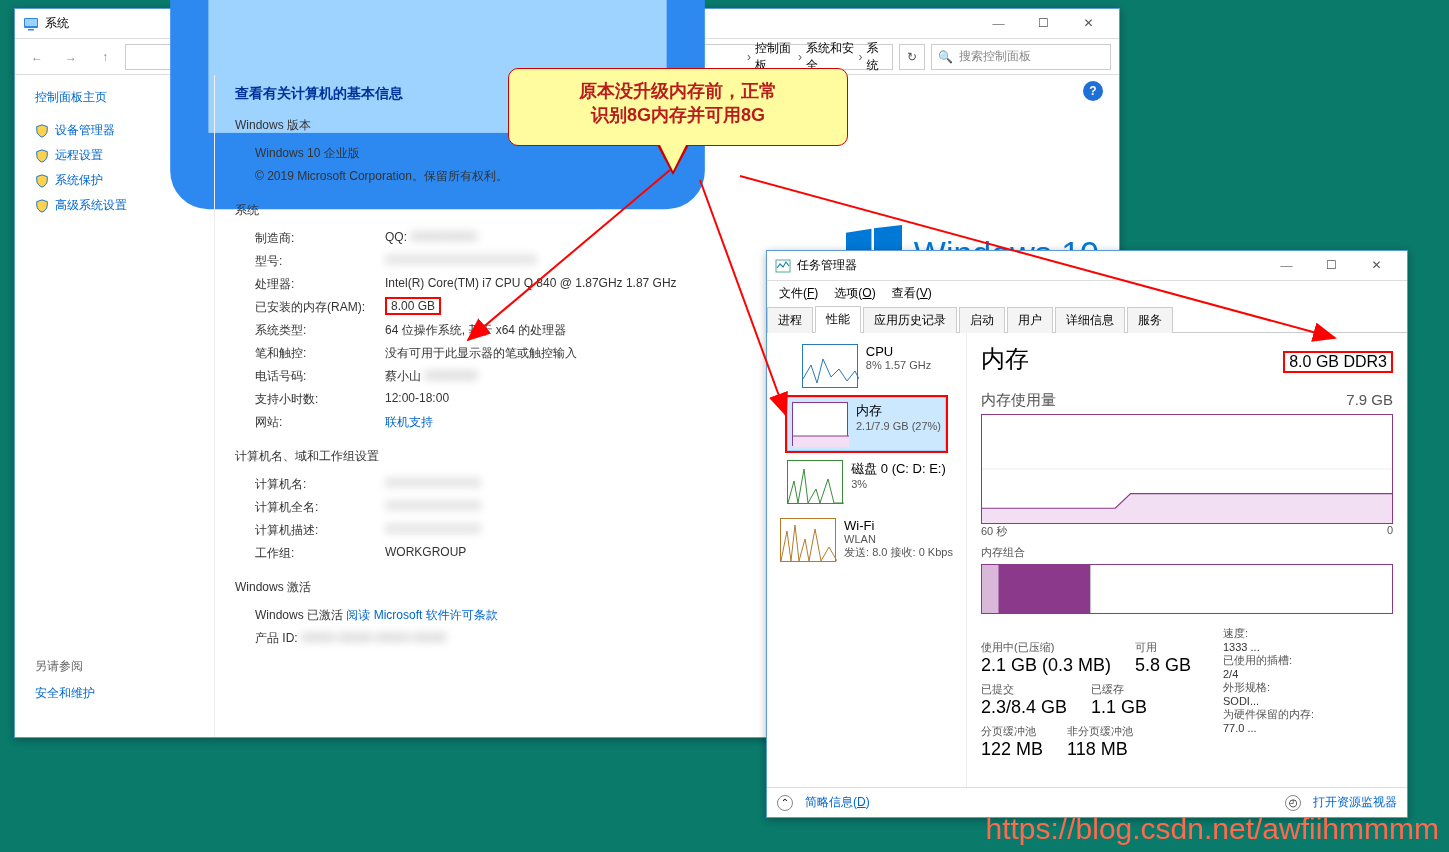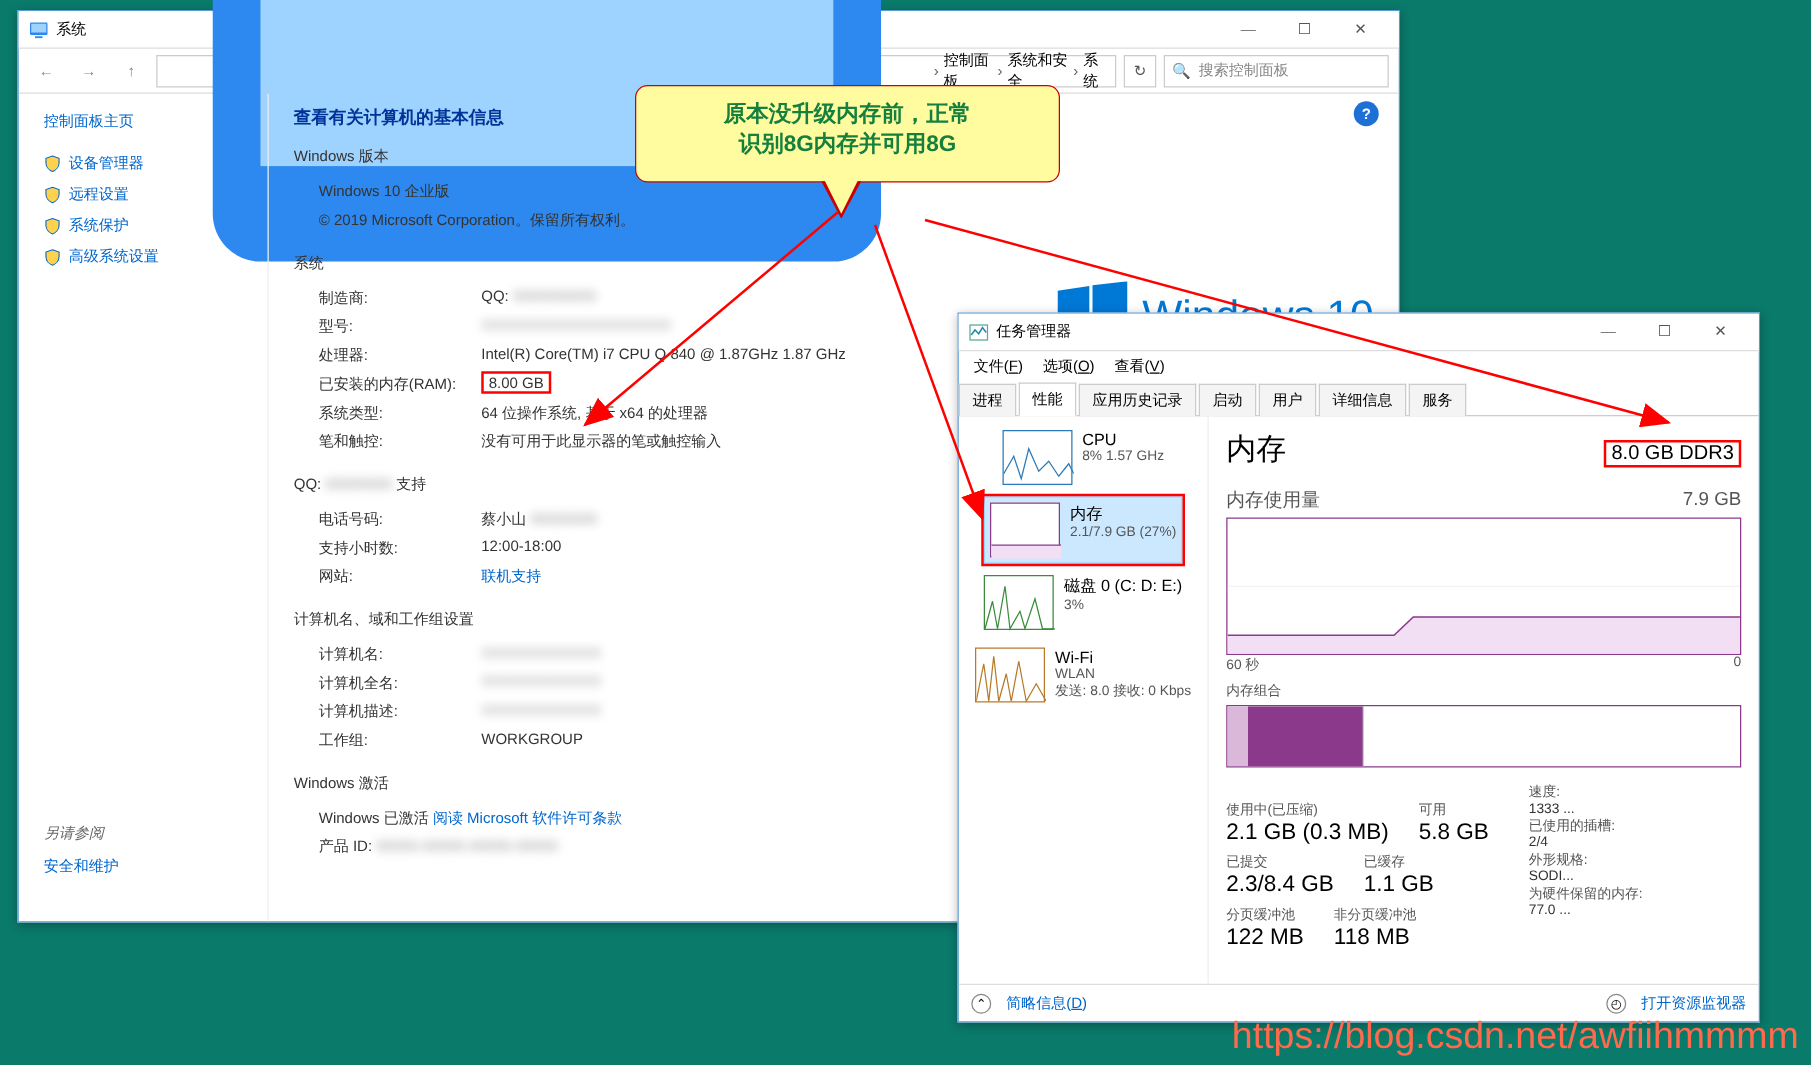--- a/index.html
+++ b/index.html
@@ -38,21 +38,21 @@
   .breadcrumb { flex: 1; height: 26px; border: 1px solid #ccc; display: flex; align-items: center; padding: 0 6px; gap: 4px; }
   .crumb { color: #000; }
   .crumb-sep { color: #666; }
   .refresh { width: 26px; height: 26px; border: 1px solid #ccc; display: flex; align-items: center; justify-content: center; color: #555; }
   .searchbox { width: 180px; height: 26px; border: 1px solid #ccc; display: flex; align-items: center; padding: 0 6px; color: #888; gap: 6px; }
   .body { display: flex; height: calc(100% - 66px); }
   .sidebar { width: 200px; border-right: 1px solid #eee; padding: 14px 20px; }
   .sidebar .head { color: #0066cc; margin-bottom: 12px; }
   .sidebar .item { color: #0066cc; padding: 4px 0; display: flex; align-items: center; gap: 6px; }
   .shield { width: 14px; height: 14px; }
-  .sidebar .foot { color: #666; margin-top: 20px; font-style: italic; }
+  .sidebar .foot { color: #666; margin-top: 20px; }
   .content { flex: 1; padding: 10px 20px; position: relative; }
   .content h2 { font-size: 14px; color: #003399; font-weight: bold; margin: 0 0 12px 0; }
   .content .sechead { color: #333; margin: 14px 0 8px 0; }
   .row { display: flex; padding: 3px 0; color: #333; }
   .row .lbl { width: 150px; padding-left: 20px; }
   .row .val { flex: 1; }
   .blur { filter: blur(4px); color: #999; }
   .link { color: #0066cc; }
   .redbox { border: 2px solid #ff0000; padding: 0 4px; }
   .help-icon { position: absolute; right: 16px; top: 6px; width: 20px; height: 20px; border-radius: 50%; background: #1e6fd6; color: #fff; display: flex; align-items: center; justify-content: center; font-weight: bold; }
@@ -90,21 +90,21 @@
   .callout {
     position: absolute;
     left: 508px; top: 68px;
     width: 340px;
     padding: 10px 16px 18px 16px;
     background: #fffca0;
     border: 1.5px solid #c00;
     border-radius: 10px;
     text-align: center;
     font-size: 18px;
-    color: #15803d;
+    color: #b91c1c;
     z-index: 50;
     font-weight: 600;
   }
   .callout::after {
     content: '';
     position: absolute;
     left: 150px; bottom: -26px;
     width: 0; height: 0;
     border-left: 14px solid transparent;
     border-right: 14px solid transparent;
@@ -243,21 +243,20 @@
         </div>
       <div class="row">
           <div class="lbl">系统类型:</div>
           <div class="val">64 位操作系统, 基于 x64 的处理器</div>
         </div>
       <div class="row">
           <div class="lbl">笔和触控:</div>
           <div class="val">没有可用于此显示器的笔或触控输入</div>
         </div>
 
-      <div class="sechead"><span>QQ: </span><span class="blur">00000000</span><span> 支持</span></div>
       <div class="row">
           <div class="lbl">电话号码:</div>
           <div class="val"><span>蔡小山 </span><span class="blur">00000000</span></div>
         </div>
       <div class="row">
           <div class="lbl">支持小时数:</div>
           <div class="val">12:00-18:00</div>
         </div>
       <div class="row">
           <div class="lbl">网站:</div>

